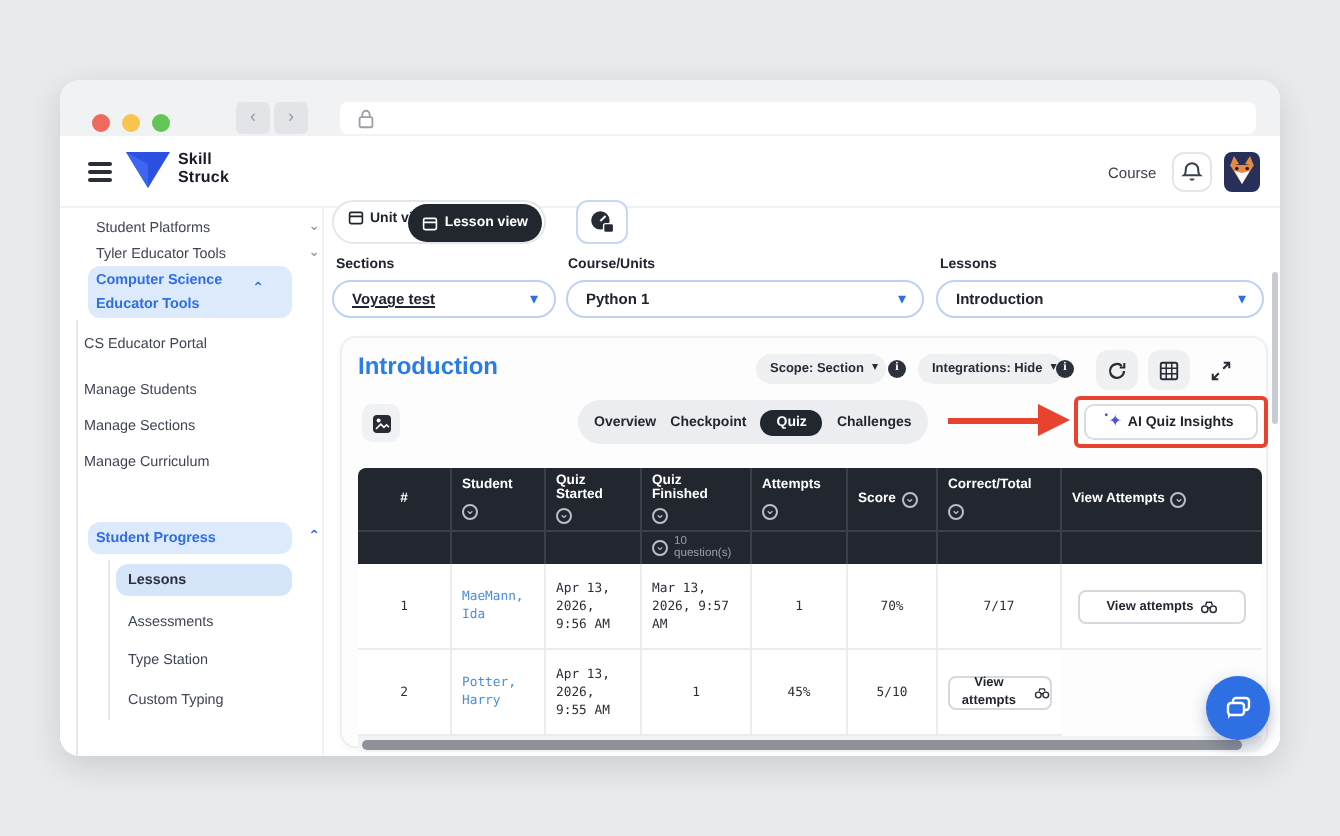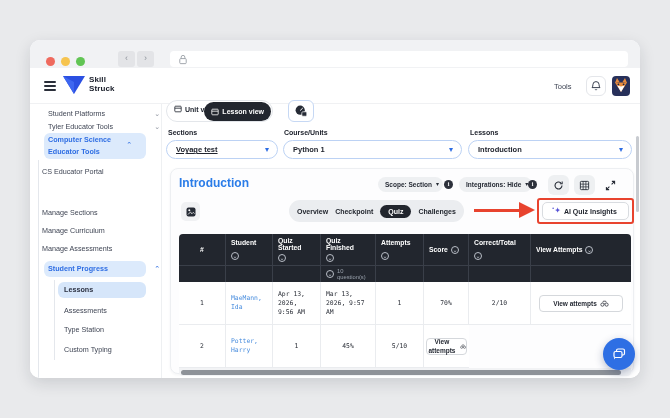--- a/index.html
+++ b/index.html
@@ -139,21 +139,21 @@
           <i></i>
         </div>
       <svg class="logo" width="26" height="24" viewBox="0 0 26 24">
         <polygon points="2,3 24,3 13,21" fill="#2b50e2"></polygon>
           <polygon points="2,3 13,9 13,21" fill="#3d66f0"></polygon>
       </svg>
       <div class="brand">
         <div>Skill</div>
         <div>Struck</div>
       </div>
-      <span class="username">Tools</span>
+      <span class="username">Course</span>
       <div class="bellbtn">
         <svg width="12" height="12" viewBox="0 0 12 12">
             <path d="M6 1.6a3.1 3.1 0 00-3.1 3.1c0 2.2-.9 2.9-.9 2.9h8s-.9-.7-.9-2.9A3.1 3.1 0 006 1.6z" fill="none" stroke="#3a4150"></path>
             <path d="M5.1 9.3a1 1 0 001.8 0" fill="none" stroke="#3a4150"></path>
           </svg>
       </div>
       <div class="avatar">
         <svg width="18" height="20" viewBox="0 0 18 20">
           <rect width="18" height="20" fill="#27305a"></rect>
           <polygon points="3,7 5,2 7.5,6" fill="#e98b3d"></polygon>
@@ -176,23 +176,23 @@
       <div class="sb-item" style="left:18px; top:15px;">
         <span>Tyler Educator Tools</span><span class="chev">⌄</span></div>
 
       <div class="sb-pill" style="left:14px; top:29px; width:102px; height:26px;"></div>
       <div class="sb-item" style="left:12px; top:60px;"><span>CS Educator Portal</span></div>
 
       <div class="sb-item blue" style="left:18px; top:29px; width:96px; height:26px; line-height:12px; display:flex; align-items:center;">
         <span style="width:78px; display:inline-block;">Computer Science Educator Tools</span>
         <span class="chev" style="top:6px;">⌃</span>
         </div>
+      <div class="sb-item" style="left:12px; top:83px;"><span>Manage Students</span></div>
       <div class="sb-item" style="left:12px; top:119px;"><span>Manage Curriculum</span></div>
       <div class="sb-item" style="left:12px; top:101px;"><span>Manage Sections</span></div>
-      <div class="sb-item" style="left:12px; top:137px;"><span>Manage Assessments</span></div>
 
       <div class="sb-pill" style="left:14px; top:157px; width:102px; height:16px;"></div>
       <div class="sb-item blue" style="left:18px; top:157px;">
         <span>Student Progress</span><span class="chev">⌃</span></div>
 
       <div class="sb-pill" style="left:28px; top:178px; width:88px; height:16px; background:#d6e6fa;"></div>
       <div class="sb-item" style="left:34px; top:178px; color:#2b3040; font-weight:700;"><span>Lessons</span></div>
       <div class="sb-item" style="left:34px; top:199px;"><span>Assessments</span></div>
       <div class="sb-item" style="left:34px; top:218px;"><span>Type Station</span></div>
       <div class="sb-item" style="left:34px; top:238px;"><span>Custom Typing</span></div>
@@ -329,35 +329,36 @@
               <div class="tc"></div>
           </div>
 
           <div class="trow tbody">
             <div class="tc center">1</div>
             <div class="tc student">MaeMann, Ida</div>
             <div class="tc">Apr 13, 2026, 9:56 AM</div>
             <div class="tc">Mar 13, 2026, 9:57 AM</div>
             <div class="tc center">1</div>
             <div class="tc center">70%</div>
-            <div class="tc center">2/10</div>
+            <div class="tc center">7/17</div>
             <div class="tc center">
               <div class="vabtn">
                   <span>View attempts</span>
                 <svg width="9" height="7" viewBox="0 0 12 9">
                     <circle cx="3.2" cy="6" r="2.1" fill="none" stroke="#2a2e37"></circle>
                     <circle cx="8.8" cy="6" r="2.1" fill="none" stroke="#2a2e37"></circle>
                     <path d="M5.2 5.3c.5-.6 1.1-.6 1.6 0M3.8 3.2L4.4 1.4h3.2l.6 1.8" fill="none" stroke="#2a2e37"></path>
                   </svg>
               </div>
             </div>
           </div>
           <div class="trow tbody">
             <div class="tc center">2</div>
             <div class="tc student">Potter, Harry</div>
+            <div class="tc">Apr 13, 2026, 9:55 AM</div>
             <div class="tc center">1</div>
             <div class="tc center">45%</div>
             <div class="tc center">5/10</div>
             <div class="tc center">
               <div class="vabtn">
                   <span>View attempts</span>
                 <svg width="9" height="7" viewBox="0 0 12 9">
                     <circle cx="3.2" cy="6" r="2.1" fill="none" stroke="#2a2e37"></circle>
                     <circle cx="8.8" cy="6" r="2.1" fill="none" stroke="#2a2e37"></circle>
                     <path d="M5.2 5.3c.5-.6 1.1-.6 1.6 0M3.8 3.2L4.4 1.4h3.2l.6 1.8" fill="none" stroke="#2a2e37"></path>

